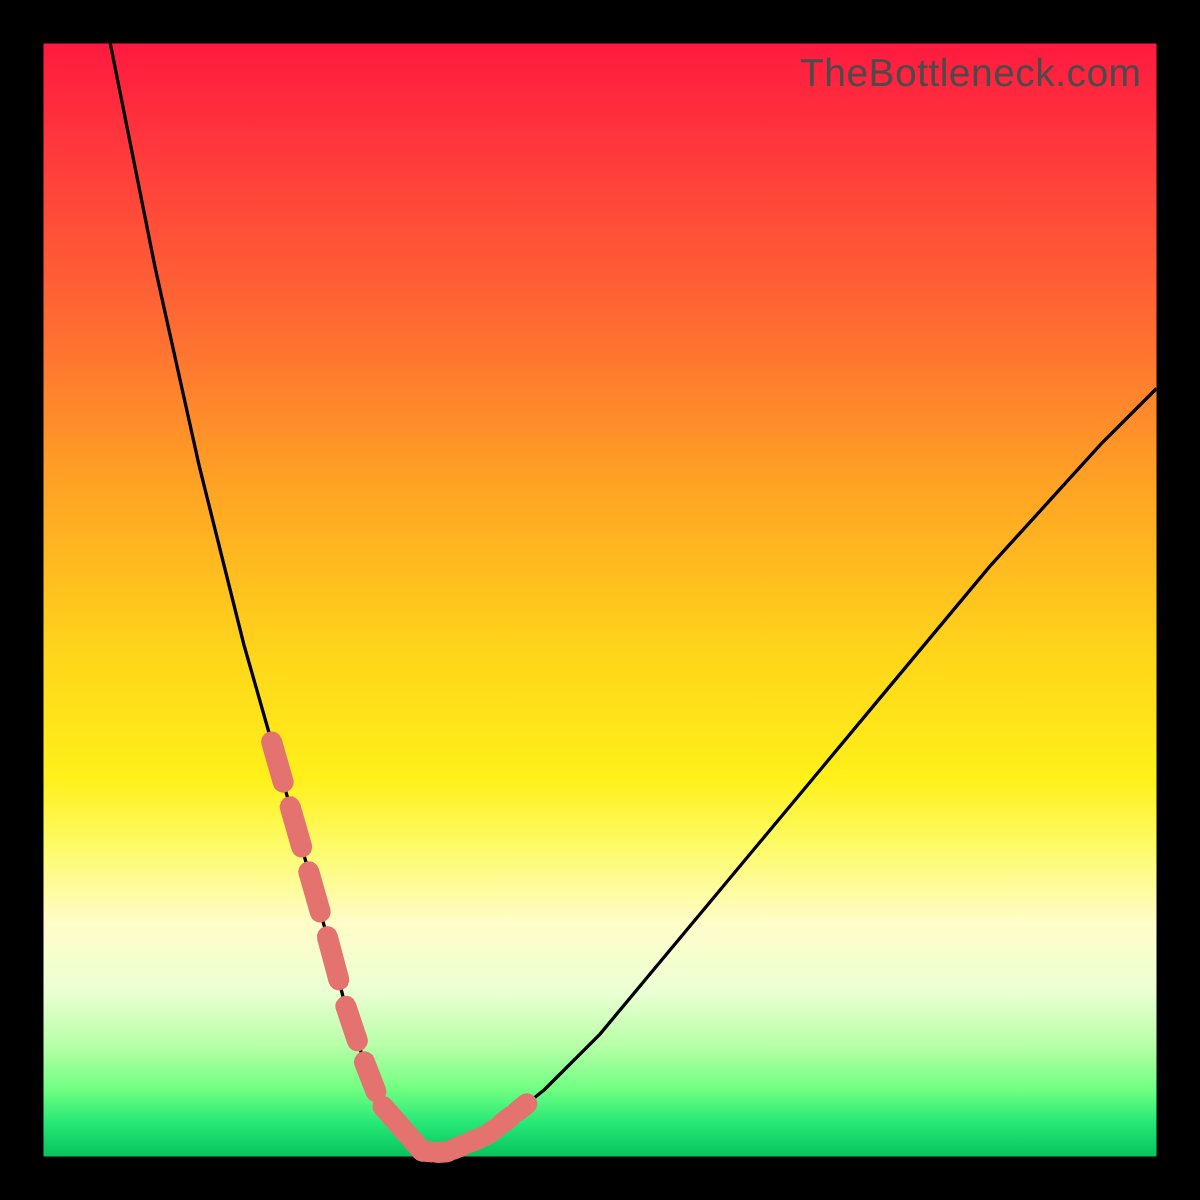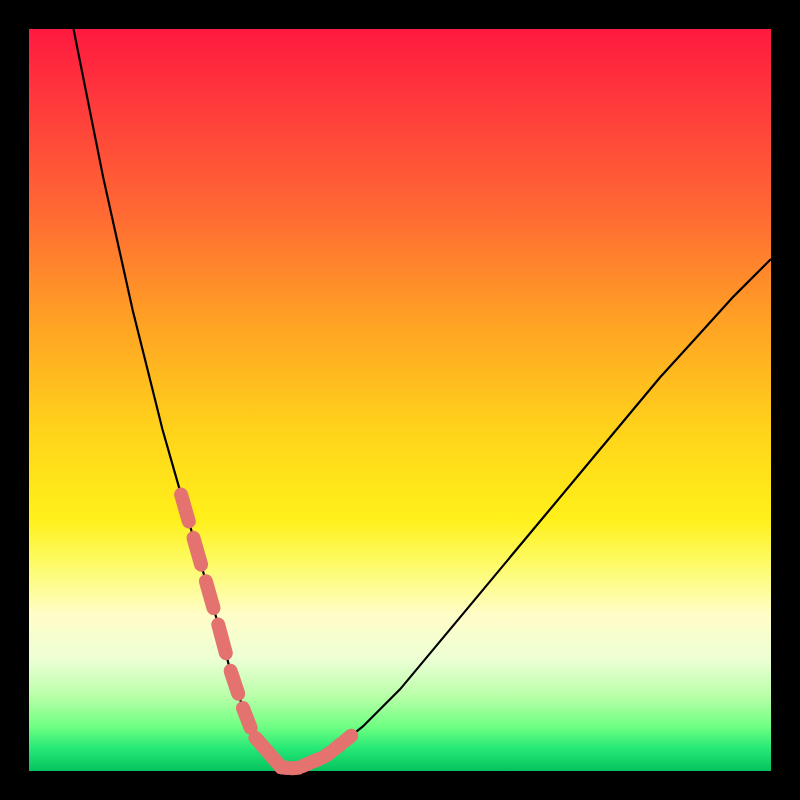--- a/index.html
+++ b/index.html
@@ -60,20 +60,21 @@
     fill: none;
     stroke: #e4736f;
     stroke-width: 14;
     stroke-linecap: round;
   }
 </style>
 </head>
 <body>
 
 <div class="frame">
+  <div class="watermark">TheBottleneck.com</div>
 
   <svg class="plot" viewBox="0 0 742 742">
     <path id="curve-path" class="curve" d="M 44.519999999999996 0 L 59.36 74.19999999999993 L 74.2 148.39999999999998 L 89.03999999999999 215.18000000000006 L 103.88000000000001 281.96 L 118.72 341.32 L 133.56 400.68 L 148.4 452.62 L 163.24 504.56 L 178.07999999999998 556.5 L 192.92000000000002 608.44 L 200.34 638.12 L 207.76000000000002 660.38 L 215.17999999999998 682.64 L 222.6 701.19 L 230.02 716.03 L 237.44 727.16 L 244.86 734.58 L 252.28000000000003 738.29 L 267.12 739.774 L 296.8 727.16 L 333.90000000000003 697.48 L 371 660.38 L 408.1 615.86 L 445.2 571.34 L 482.3 526.82 L 519.4 482.3 L 556.5 437.78000000000003 L 593.6 393.26000000000005 L 630.6999999999999 348.73999999999995 L 667.8000000000001 307.93 L 704.9 267.12 L 742 230.02000000000004"></path>
     <g id="marker-layer">
         <line x1="152.10999999999999" y1="465.605" x2="159.77733333333333" y2="492.44066666666663" class="markers"></line>
         <line x1="164.4766666666667" y1="508.8883333333333" x2="172.14399999999998" y2="535.7239999999999" class="markers"></line>
         <line x1="176.8433333333333" y1="552.1716666666666" x2="184.51066666666668" y2="579.0073333333333" class="markers"></line>
         <line x1="189.21" y1="595.4549999999999" x2="196.87733333333335" y2="624.2693333333334" class="markers"></line>
         <line x1="201.57666666666665" y1="641.8299999999999" x2="209.24399999999997" y2="664.832" class="markers"></line>
         <line x1="213.94333333333333" y1="678.9300000000001" x2="221.61066666666667" y2="698.7166666666667" class="markers"></line>

